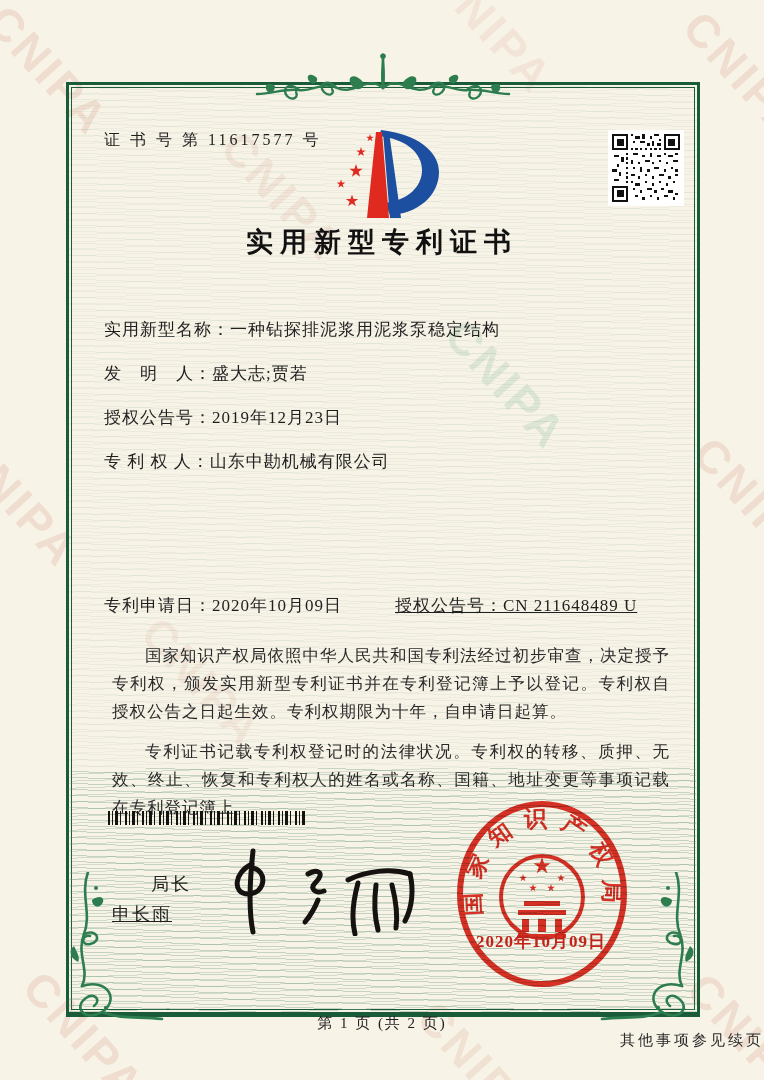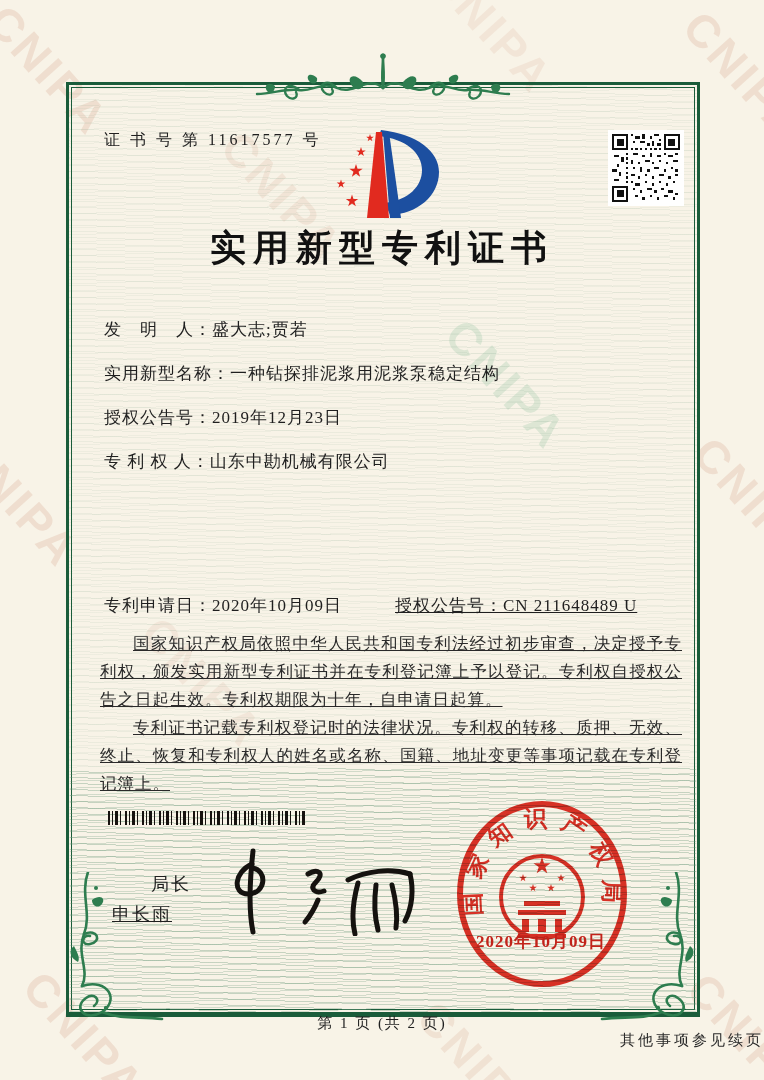--- a/index.html
+++ b/index.html
@@ -46,34 +46,34 @@
   
   .cert-no{position:absolute;left:104px;top:130px;z-index:2;font-size:16px;letter-spacing:3px;}
   .logo{position:absolute;left:318px;top:124px;width:132px;height:98px;z-index:2;}
   .qr{
     position:absolute;left:608px;top:130px;width:76px;height:76px;z-index:2;
     background:#fff;padding:4px;box-sizing:border-box;
   }
   .qr svg{width:100%;height:100%;}
   .title{
     position:absolute;left:0;top:224px;width:100%;z-index:2;text-align:center;
-    font-size:36px;font-weight:bold;letter-spacing:7px;color:#111;
+    font-size:27px;font-weight:bold;letter-spacing:7px;color:#111;
   }
   
   .fields{position:absolute;left:104px;top:318px;width:560px;z-index:2;font-size:17px;letter-spacing:1px;}
   .frow{display:flex;margin-bottom:20px;line-height:24px;white-space:nowrap;}
   .frow .lab{flex:none;}
   .grant-row{position:absolute;left:104px;top:594px;width:560px;z-index:2;font-size:17px;letter-spacing:1px;line-height:24px;white-space:nowrap;}
   .grant-no{position:absolute;left:291px;top:0;text-decoration:underline;}
   
   .body-text{
     position:absolute;left:100px;top:630px;width:582px;z-index:2;
     font-size:16.5px;line-height:28px;letter-spacing:1px;color:#2a2a2a;text-align:justify;
   }
-  .body-text p{margin:0;text-indent:2em;text-decoration:underline;}
+  .body-text p{margin:12px;text-indent:2em;}
   
   .barcode{
     position:absolute;left:108px;top:811px;width:198px;height:14px;z-index:2;
     background:repeating-linear-gradient(90deg,
       #16120f 0 2px, transparent 2px 4px, #16120f 4px 5px, transparent 5px 7px,
       #16120f 7px 10px, transparent 10px 12px, #16120f 12px 13px, transparent 13px 17px);
   }
   .sig-title{position:absolute;left:112px;top:872px;z-index:2;font-family:"Liberation Sans","DejaVu Sans",sans-serif;font-size:18px;letter-spacing:2px;margin-left:39px;}
   .sig-name{position:absolute;left:112px;top:902px;z-index:2;font-family:"Liberation Sans","DejaVu Sans",sans-serif;font-size:18px;letter-spacing:2px;text-decoration:underline;}
   .sig-hand{position:absolute;left:222px;top:848px;width:200px;height:88px;z-index:3;}
@@ -247,26 +247,26 @@
         <rect x="22" y="26" width="2" height="1"></rect>
         <rect x="26" y="27" width="1" height="1"></rect>
         <rect x="27" y="25" width="1" height="1"></rect>
     </svg>
   </div>
 
   <div class="title">实用新型专利证书</div>
 
   <div class="fields">
     <div class="frow">
+      <span class="lab">实用新型名称：</span>
+      <span class="val">一种钻探排泥浆用泥浆泵稳定结构</span>
+    </div>
+    <div class="frow">
       <span class="lab">发　明　人：</span>
       <span class="val">盛大志;贾若</span>
-    </div>
-    <div class="frow">
-      <span class="lab">实用新型名称：</span>
-      <span class="val">一种钻探排泥浆用泥浆泵稳定结构</span>
     </div>
     <div class="frow">
       <span class="lab">授权公告号：</span>
       <span class="val">2019年12月23日</span>
     </div>
     <div class="frow">
       <span class="lab">专 利 权 人：</span>
       <span class="val">山东中勘机械有限公司</span>
     </div>
   </div>

